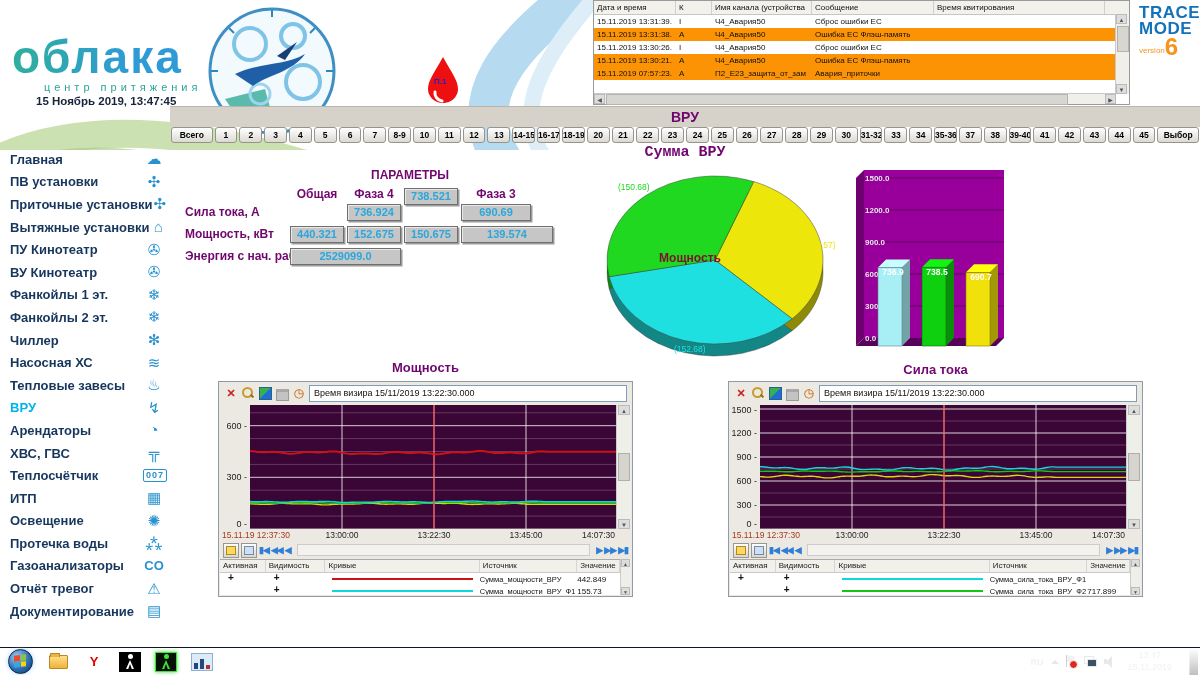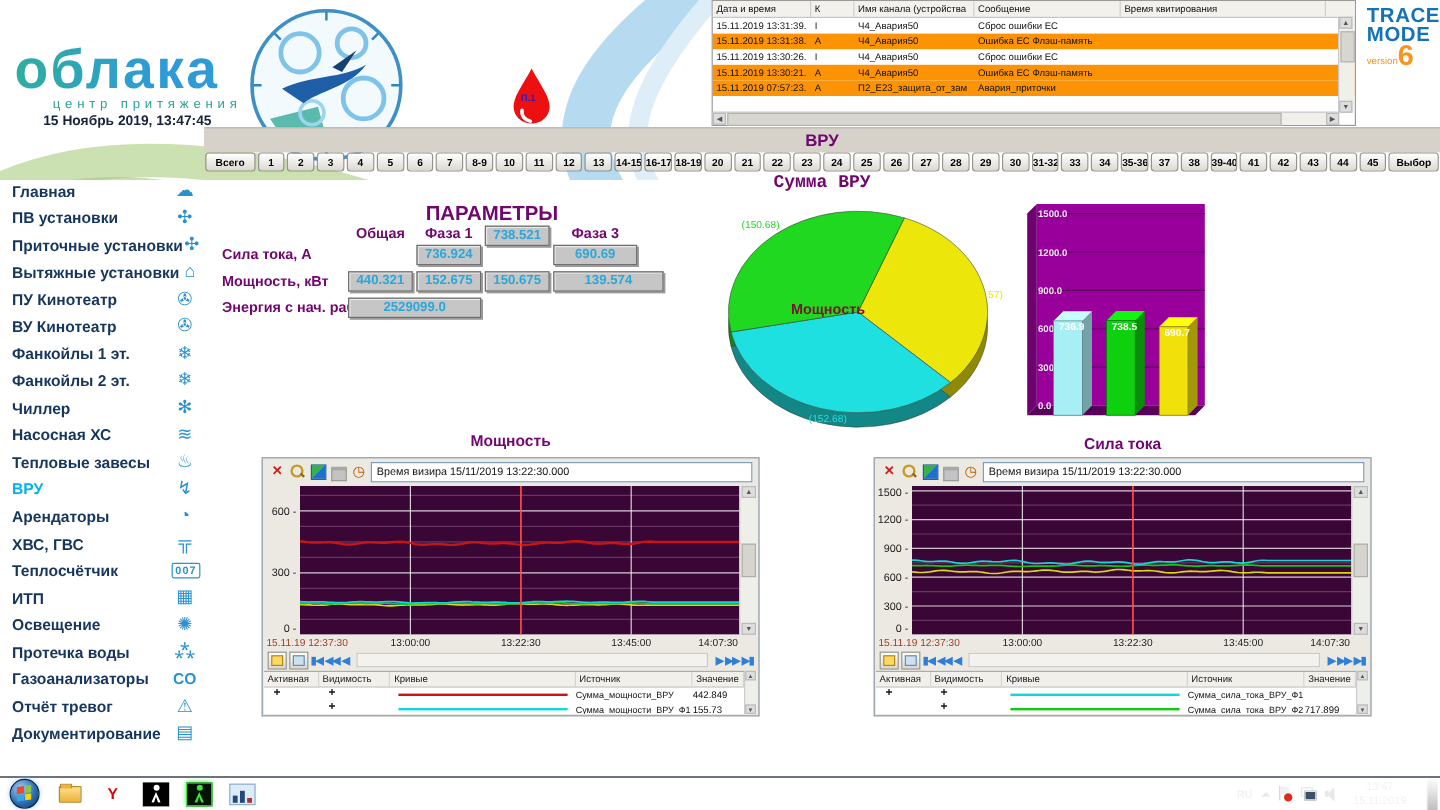--- a/index.html
+++ b/index.html
@@ -35,21 +35,21 @@
   
   .vru-strip{position:absolute;left:170px;top:106px;width:1030px;height:20px;background:#d6d2ca;border-top:1px solid #b9b5ad;
       text-align:center;font-size:14px;font-weight:bold;color:#70066e;line-height:20px;}
   .tabs{position:absolute;left:171px;top:127px;width:1028px;height:16px;display:flex;gap:2px;}
   .tab{flex:1;background:linear-gradient(#ffffff,#dcd9d2);border:1px solid #97948c;border-radius:3px;
       font-size:8.5px;font-weight:bold;color:#000;text-align:center;line-height:14px;overflow:hidden;white-space:nowrap;cursor:default;}
   .tab.wide{flex:1.9;}
   .sum-title{position:absolute;left:170px;top:144px;width:1030px;text-align:center;font-size:15px;font-weight:bold;color:#70066e;font-family:Liberation Mono, monospace;}
   
   .params{position:absolute;left:185px;top:160px;width:420px;height:112px;font-size:12px;}
-  .p-title{position:absolute;left:105px;top:8px;width:240px;text-align:center;font-weight:bold;color:#70066e;font-size:17px;}
+  .p-title{position:absolute;left:105px;top:8px;width:240px;text-align:center;font-weight:bold;color:#70066e;font-size:12px;}
   .p-colhead{position:absolute;top:27px;font-weight:bold;color:#70066e;text-align:center;font-size:12px;}
   .p-rowlabel{position:absolute;left:0;font-weight:bold;color:#70066e;font-size:12px;line-height:17px;white-space:nowrap;}
   .p-box{position:absolute;height:17px;background:#c6c6c6;border:1px solid #6f6f6f;box-sizing:border-box;
       box-shadow:inset 1px 1px 0 #e9e9e9, 1.5px 1.5px 0 #9b9b9b;
       color:#2ba7db;font-weight:bold;font-size:11px;text-align:center;line-height:15px;}
   
   #pie{position:absolute;left:600px;top:172px;}
   #bar{position:absolute;left:852px;top:166px;}
   .trend-title{position:absolute;width:415px;text-align:center;font-size:13px;font-weight:bold;color:#70066e;}
   
@@ -288,21 +288,21 @@
       <div class="tab">43</div>
       <div class="tab">44</div>
       <div class="tab">45</div>
       <div class="tab wide">Выбор</div>
     </div>
   <div class="sum-title">Сумма ВРУ</div>
 
   <div class="params" id="params">
     <div class="p-title">ПАРАМЕТРЫ</div>
   <div class="p-colhead" style="left: 105px; width: 54px;">Общая</div>
-      <div class="p-colhead" style="left: 162px; width: 54px;">Фаза 1</div>
+      <div class="p-colhead" style="left: 162px; width: 54px;">Фаза 4</div>
       <div class="p-colhead" style="left: 219px; width: 54px;">Фаза 2</div>
       <div class="p-colhead" style="left: 276px; width: 70px;">Фаза 3</div>
       <div class="p-rowlabel" style="top: 44px;">Сила тока, А</div>
       <div class="p-box" style="top: 44px; left: 162px; width: 54px;">736.924</div>
       <div class="p-box" style="top: 28px; left: 219px; width: 54px;">738.521</div>
       <div class="p-box" style="top: 44px; left: 276px; width: 70px;">690.69</div>
       <div class="p-rowlabel" style="top: 66px;">Мощность, кВт</div>
       <div class="p-box" style="top: 66px; left: 105px; width: 54px;">440.321</div>
       <div class="p-box" style="top: 66px; left: 162px; width: 54px;">152.675</div>
       <div class="p-box" style="top: 66px; left: 219px; width: 54px;">150.675</div>

